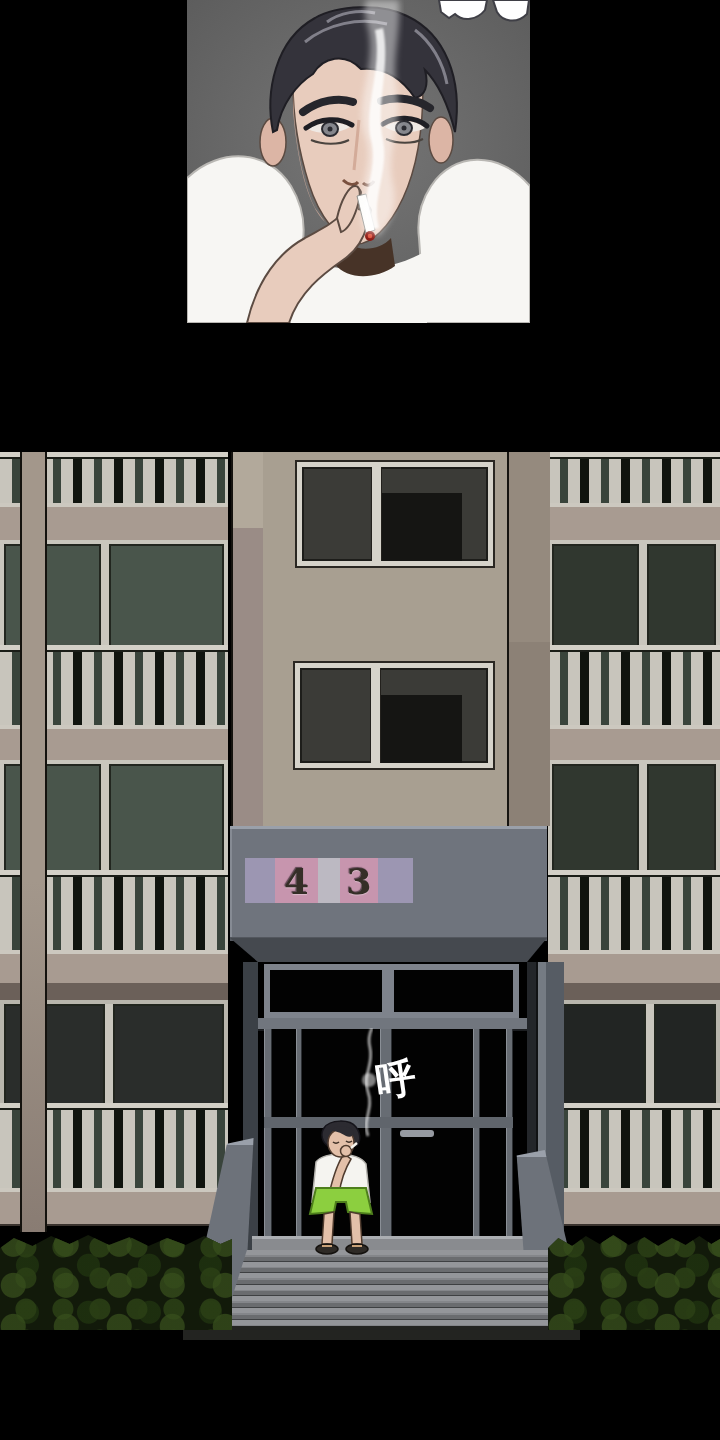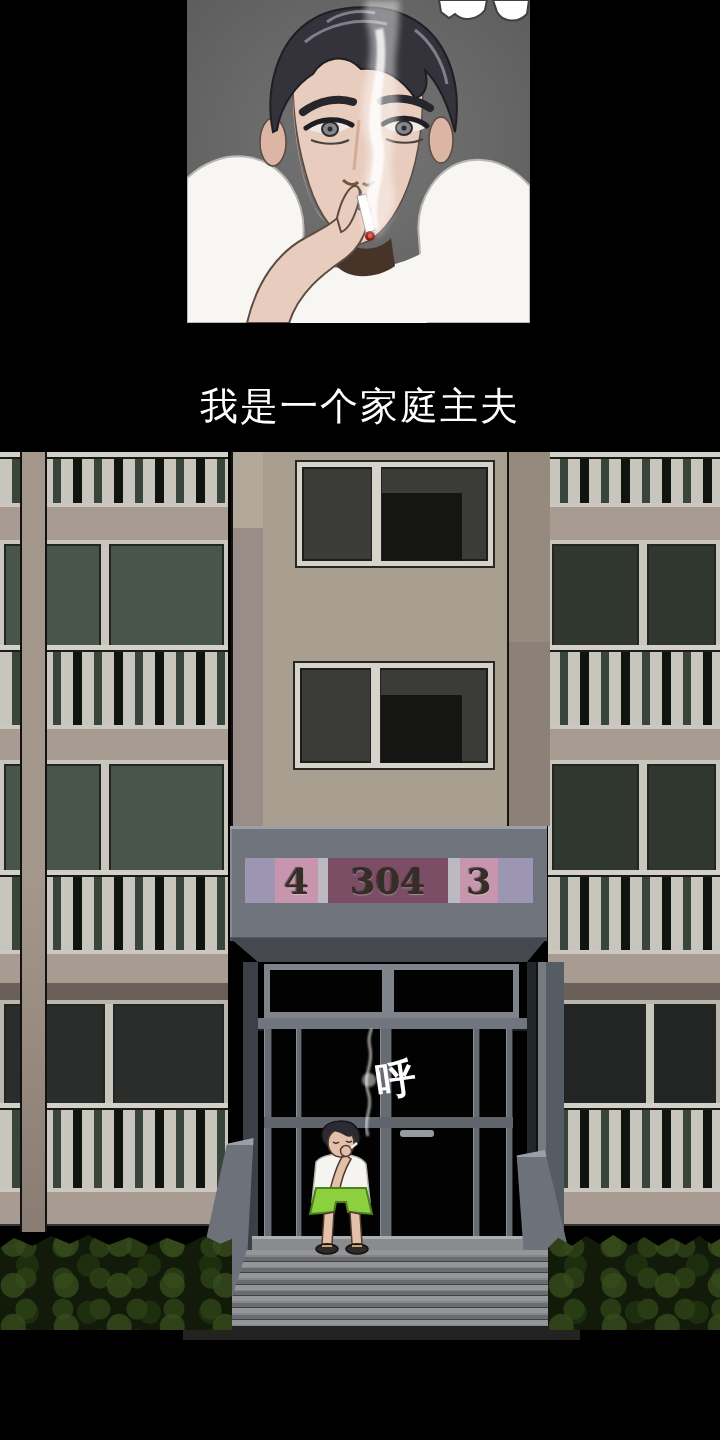--- a/index.html
+++ b/index.html
@@ -166,21 +166,20 @@
       <path d="M178,232 C164,196 190,168 178,136 C166,100 192,64 180,24 C176,10 178,2 180,0 L212,0 C214,36 204,60 210,92 C216,128 198,150 206,184 C212,212 200,224 192,236 Z" fill="#ffffff" opacity="0.45" filter="url(#blur3)"></path>
       <path d="M180,230 C172,198 192,170 184,140 C176,106 196,70 188,30 L196,28 C204,68 188,104 196,140 C202,172 184,198 192,228 Z" fill="#ffffff" opacity="0.8" filter="url(#blur1)"></path>
 
       <g fill="#ffffff" stroke="#3f3f46" stroke-width="2">
         <path d="M252,0 L300,0 L298,10 C290,20 276,22 268,14 L262,18 L254,12 Z"></path>
         <path d="M306,0 L342,0 L340,14 C330,24 316,22 310,12 Z"></path>
       </g>
     </svg>
   </div>
 
-  <div class="caption caption-top">我是一个家庭主夫</div>
 
   <div class="building">
 
     <div class="unit unit-left">
       <div class="row rail" style="top:2px;height:51px;"></div>
       <div class="row band" style="top:53px;height:37px;"></div>
       <div class="row winrow" style="top:90px;height:105px;">
           <div class="mullion" style="left:43%;"></div>
         </div>
       <div class="row rail" style="top:195px;height:80px;"></div>
@@ -233,23 +232,20 @@
         <div class="pane"></div>
     </div>
 
     <div class="abs canopy"></div>
     <div class="abs sign">
       <div class="seg" style="width:30px;background:#9c96b2;"></div>
       <div class="seg" style="width:43px;background:#c795ae;">
         <span class="digit">4</span>
       </div>
       <div class="seg" style="width:10px;background:#bcb9c2;"></div>
-      <div class="seg" style="width:120px;background:#7b4e65;">
-        <span class="digit">304</span>
-      </div>
       <div class="seg" style="width:12px;background:#bcb9c2;"></div>
       <div class="seg" style="width:38px;background:#c795ae;">
         <span class="digit">3</span>
       </div>
       <div class="seg" style="width:35px;background:#9c96b2;"></div>
     </div>
     <div class="abs canopy-under"></div>
 
     <div class="abs ent-wall-l"></div>
     <div class="abs ent-recess"></div>

